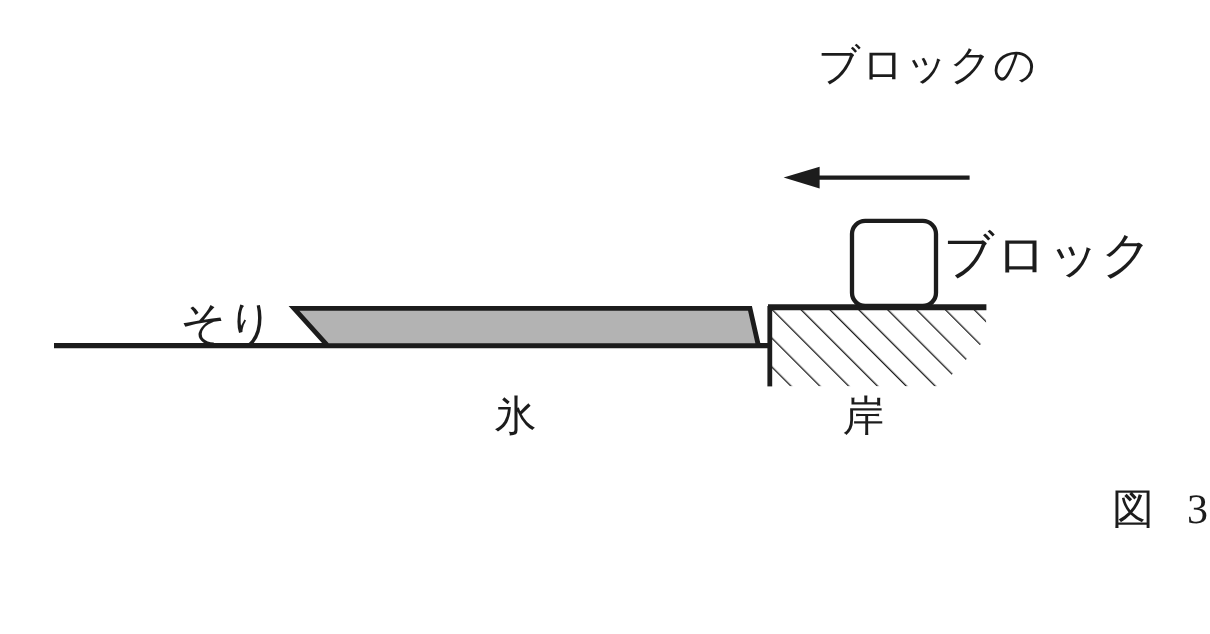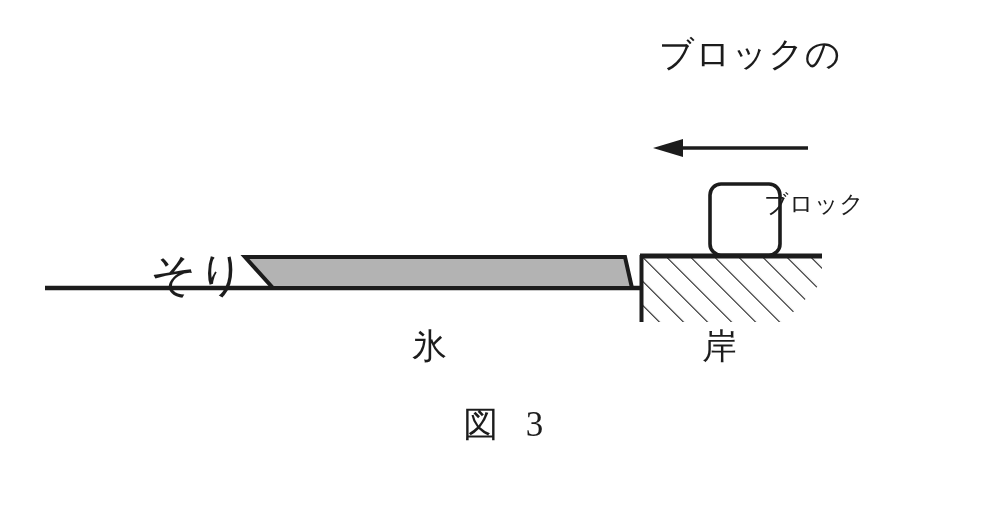--- a/index.html
+++ b/index.html
@@ -34,49 +34,49 @@
     font-family: "Liberation Serif", "DejaVu Serif", serif;
     color: #1c1c1c;
     white-space: nowrap;
     line-height: 1.18;
     letter-spacing: 0.02em;
   }
   #label-direction {
     left: 636px;
     top: 32px;
     width: 228px;
-    text-align: center;
+    text-align: right;
     font-size: 35px;
     line-height: 1.30;
   }
   #label-block {
-    left: 764px;
+    left: 786px;
     top: 190px;
-    font-size: 24px;
+    font-size: 42px;
   }
   #label-sled {
     left: 150px;
     top: 248px;
-    font-size: 46px;
+    font-size: 38px;
   }
   #label-ice {
     left: 412px;
     top: 326px;
     font-size: 35px;
   }
   #label-shore {
     left: 702px;
     top: 326px;
     font-size: 35px;
   }
   #caption {
     left: 0px;
     top: 404px;
     width: 1008px;
-    text-align: center;
+    text-align: right;
     font-size: 35px;
     letter-spacing: 0.04em;
   }
   .cap-gap {
     display: inline-block;
     width: 26px;
   }
 </style>
 </head>
 <body>

